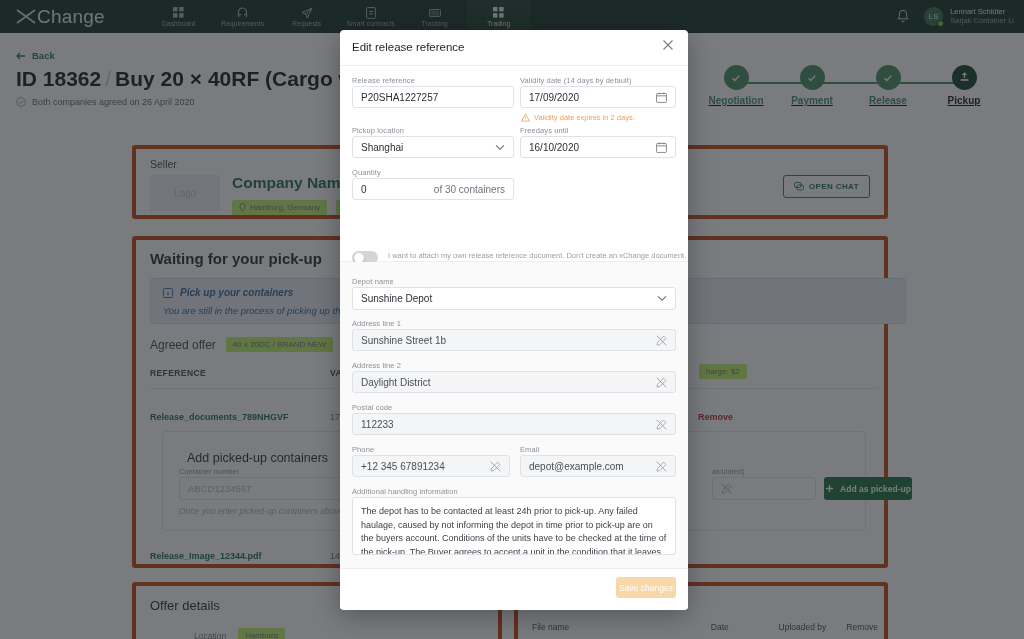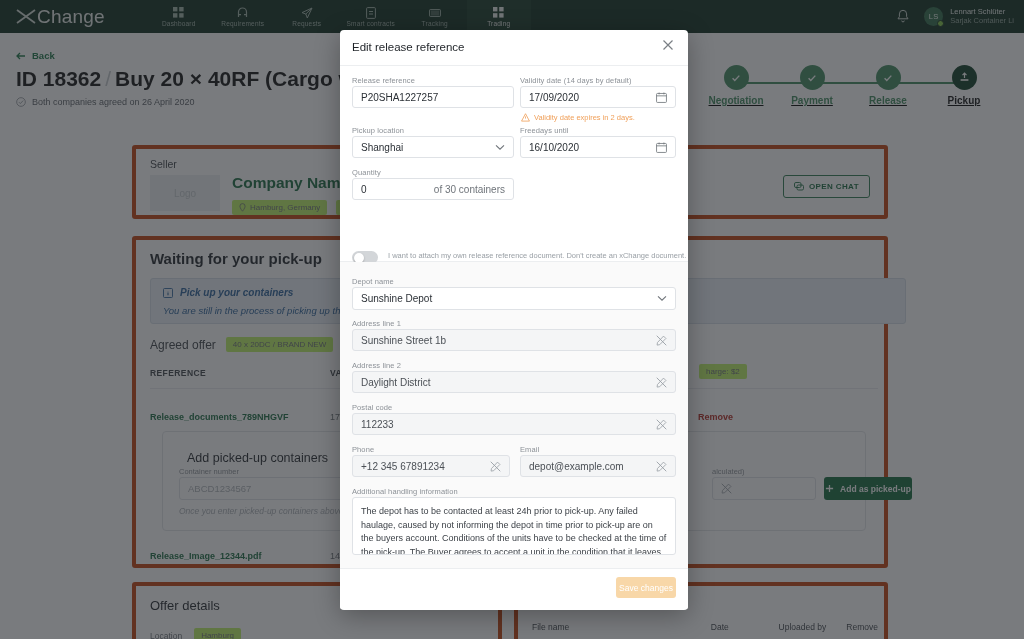--- a/index.html
+++ b/index.html
@@ -91,21 +91,21 @@
   .addbox-t { position:absolute; left:24px; top:11px; font-size:12.5px; color:#1f2328;margin-top:8px; }
   .fl { position:absolute; font-size:7.5px; color:#8c9197; }
   .fi { position:absolute; border:1px solid #dfe2e6; border-radius:3px; background:#fff; font-size:9.5px; color:#aeb3b8; display:flex; align-items:center; padding:0 8px; }
   .addnote { position:absolute; left:16px; top:74px; font-size:8.5px; color:#a9aeb4; font-style:italic; }
   .greenbtn { position:absolute; background:#13693c; color:#fff; border-radius:3px; font-size:8.5px; font-weight:bold; display:flex; align-items:center; justify-content:center; gap:6px; cursor:pointer;}
   .allpicked { position:absolute; display:flex; align-items:center; gap:6px; color:#1a6b40; font-size:9px; }
 
   .offer-card { left:132px; top:549px; width:370px; height:90px; }
   .offer-t { position:absolute; left:14px; top:12px; font-size:13px; color:#1f2328; }
   .offer-row { position:absolute; left:14px; top:42px; display:flex; align-items:center; gap:12px; }
-  .offer-k { font-size:8.5px; color:#6b7076; }
+  .offer-k { font-size:8.5px; color:#6b7076;margin-left:44px; }
 
   .doc-card { left:514px; top:549px; width:374px; height:90px; }
   .doc-head { position:absolute; left:14px; top:36px; width:346px; display:flex; font-size:8.5px; color:#3d4248; }
   .doc-head .d1{width:190px;} .doc-head .d2{width:72px;} .doc-head .d3{width:72px;}
 
   
   .dim { position:absolute; top:0; left:0; width:1024px; height:639px; background:rgba(38,42,47,0.62); z-index:20; }
 
   
   .modal {

